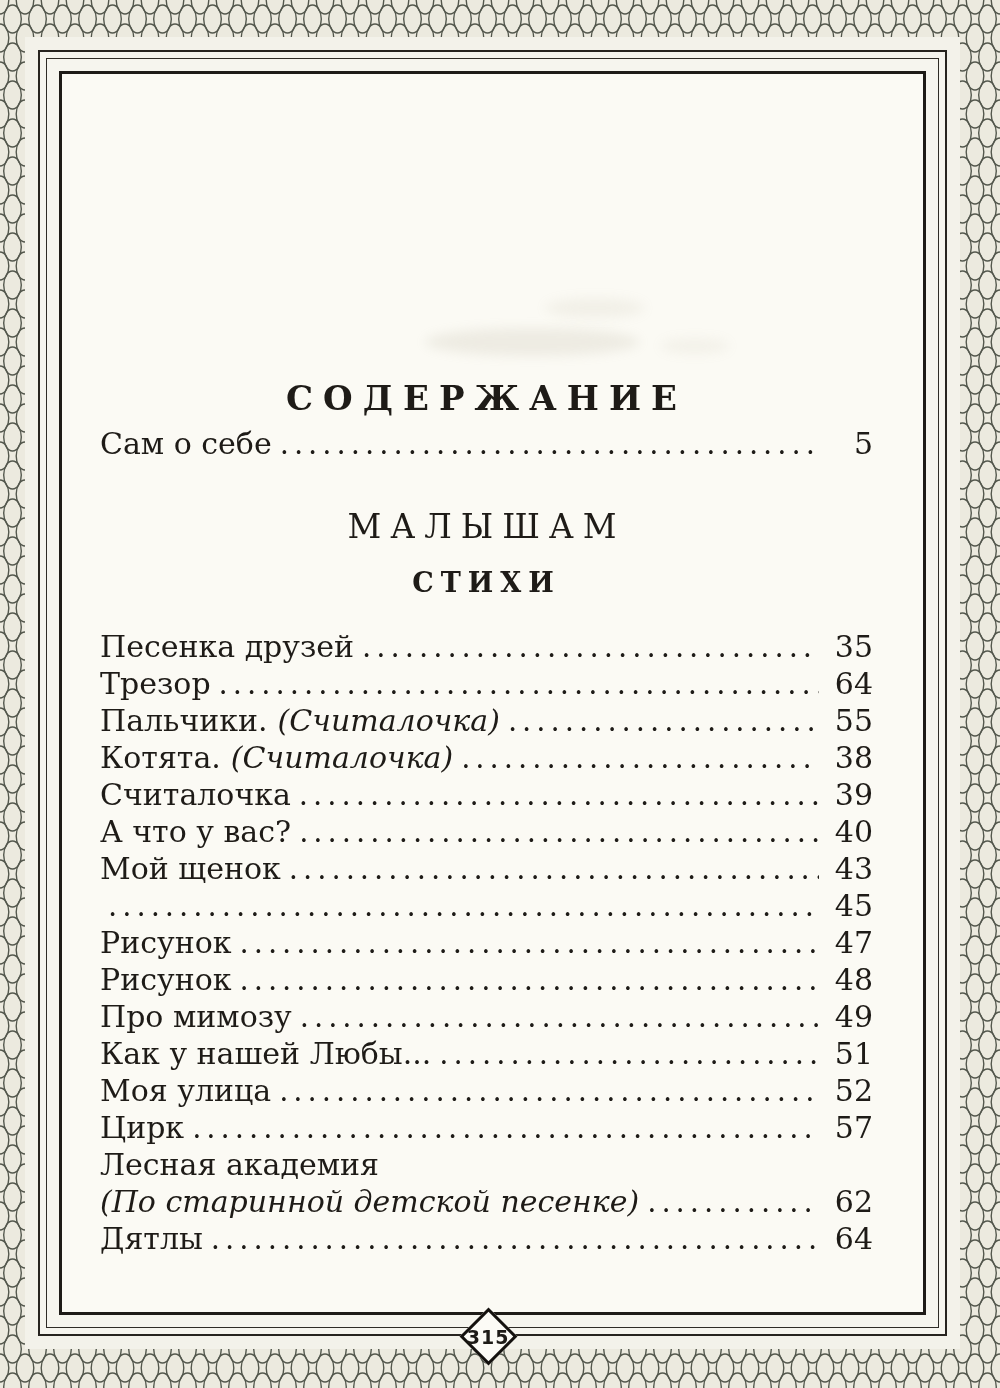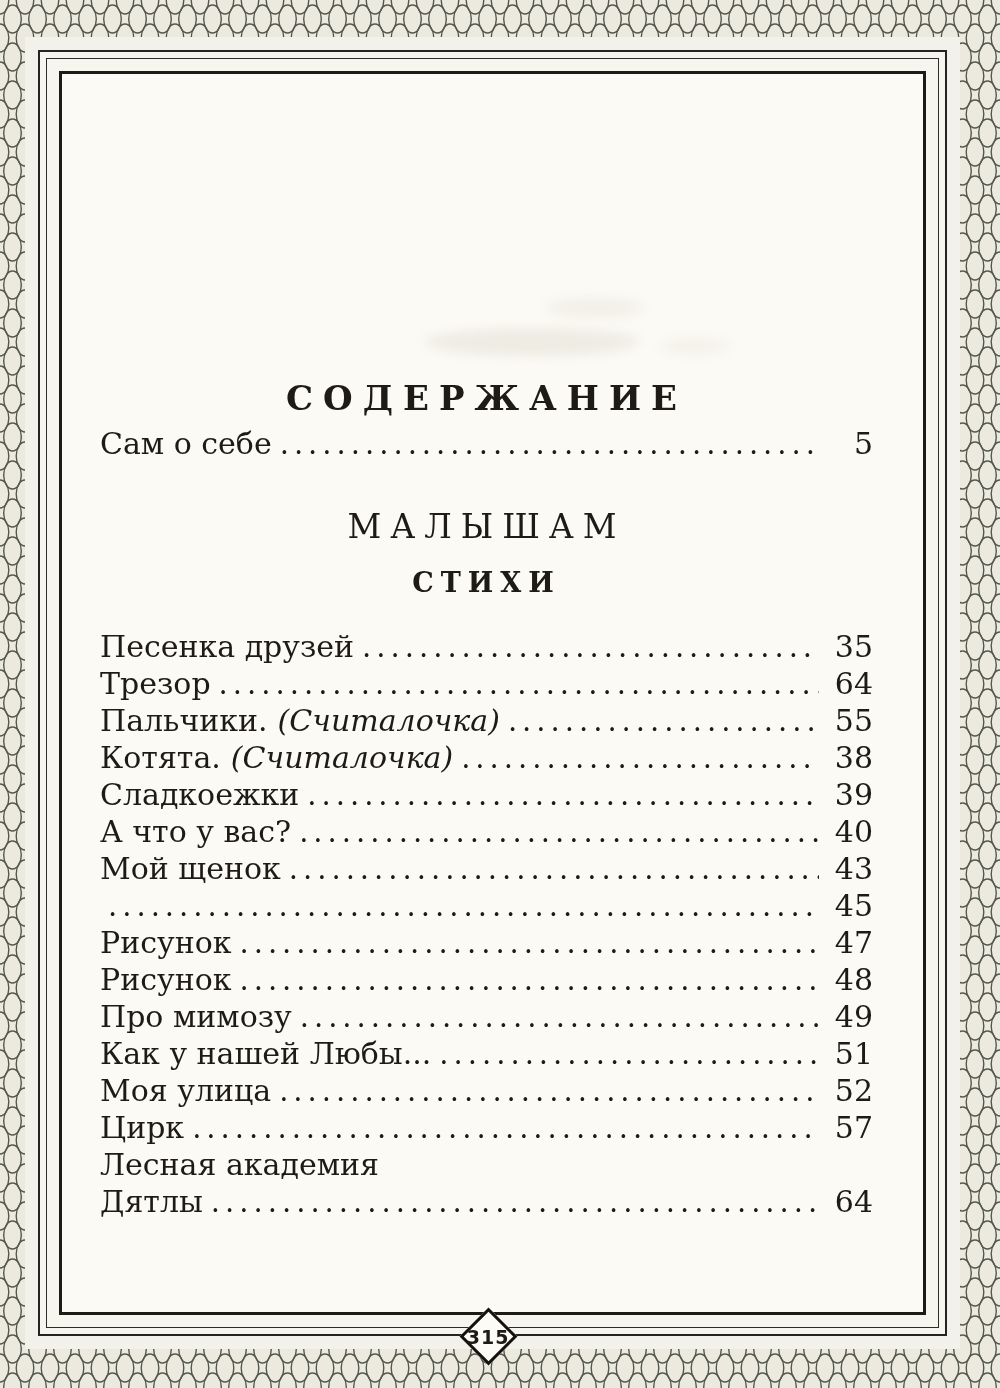--- a/index.html
+++ b/index.html
@@ -129,21 +129,21 @@
                 <span class="leader"></span>
                 <span class="num">55</span>
               </div>
               <div class="row">
                 <span class="t">Котята.</span>
                 <span class="it">(Считалочка)</span>
                 <span class="leader"></span>
                 <span class="num">38</span>
               </div>
               <div class="row">
-                <span class="t">Сладкоежки</span>
+                <span class="t">Считалочка</span>
                 <span class="leader"></span>
                 <span class="num">39</span>
               </div>
               <div class="row">
                 <span class="t">А что у вас?</span>
                 <span class="leader"></span>
                 <span class="num">40</span>
               </div>
               <div class="row">
                 <span class="t">Мой щенок</span>
@@ -179,20 +179,25 @@
                 <span class="leader"></span>
                 <span class="num">52</span>
               </div>
               <div class="row">
                 <span class="t">Цирк</span>
                 <span class="leader"></span>
                 <span class="num">57</span>
               </div>
               <div class="row">
                 <span class="t">Лесная академия</span>
+              </div>
+              <div class="row">
+                <span class="it" style="margin-left: 0px;">(По старинной детской песенке)</span>
+                <span class="leader"></span>
+                <span class="num">62</span>
               </div>
               <div class="row">
                 <span class="t">Дятлы</span>
                 <span class="leader"></span>
                 <span class="num">64</span>
               </div>
             </div>
 
         </div>
       </div>

